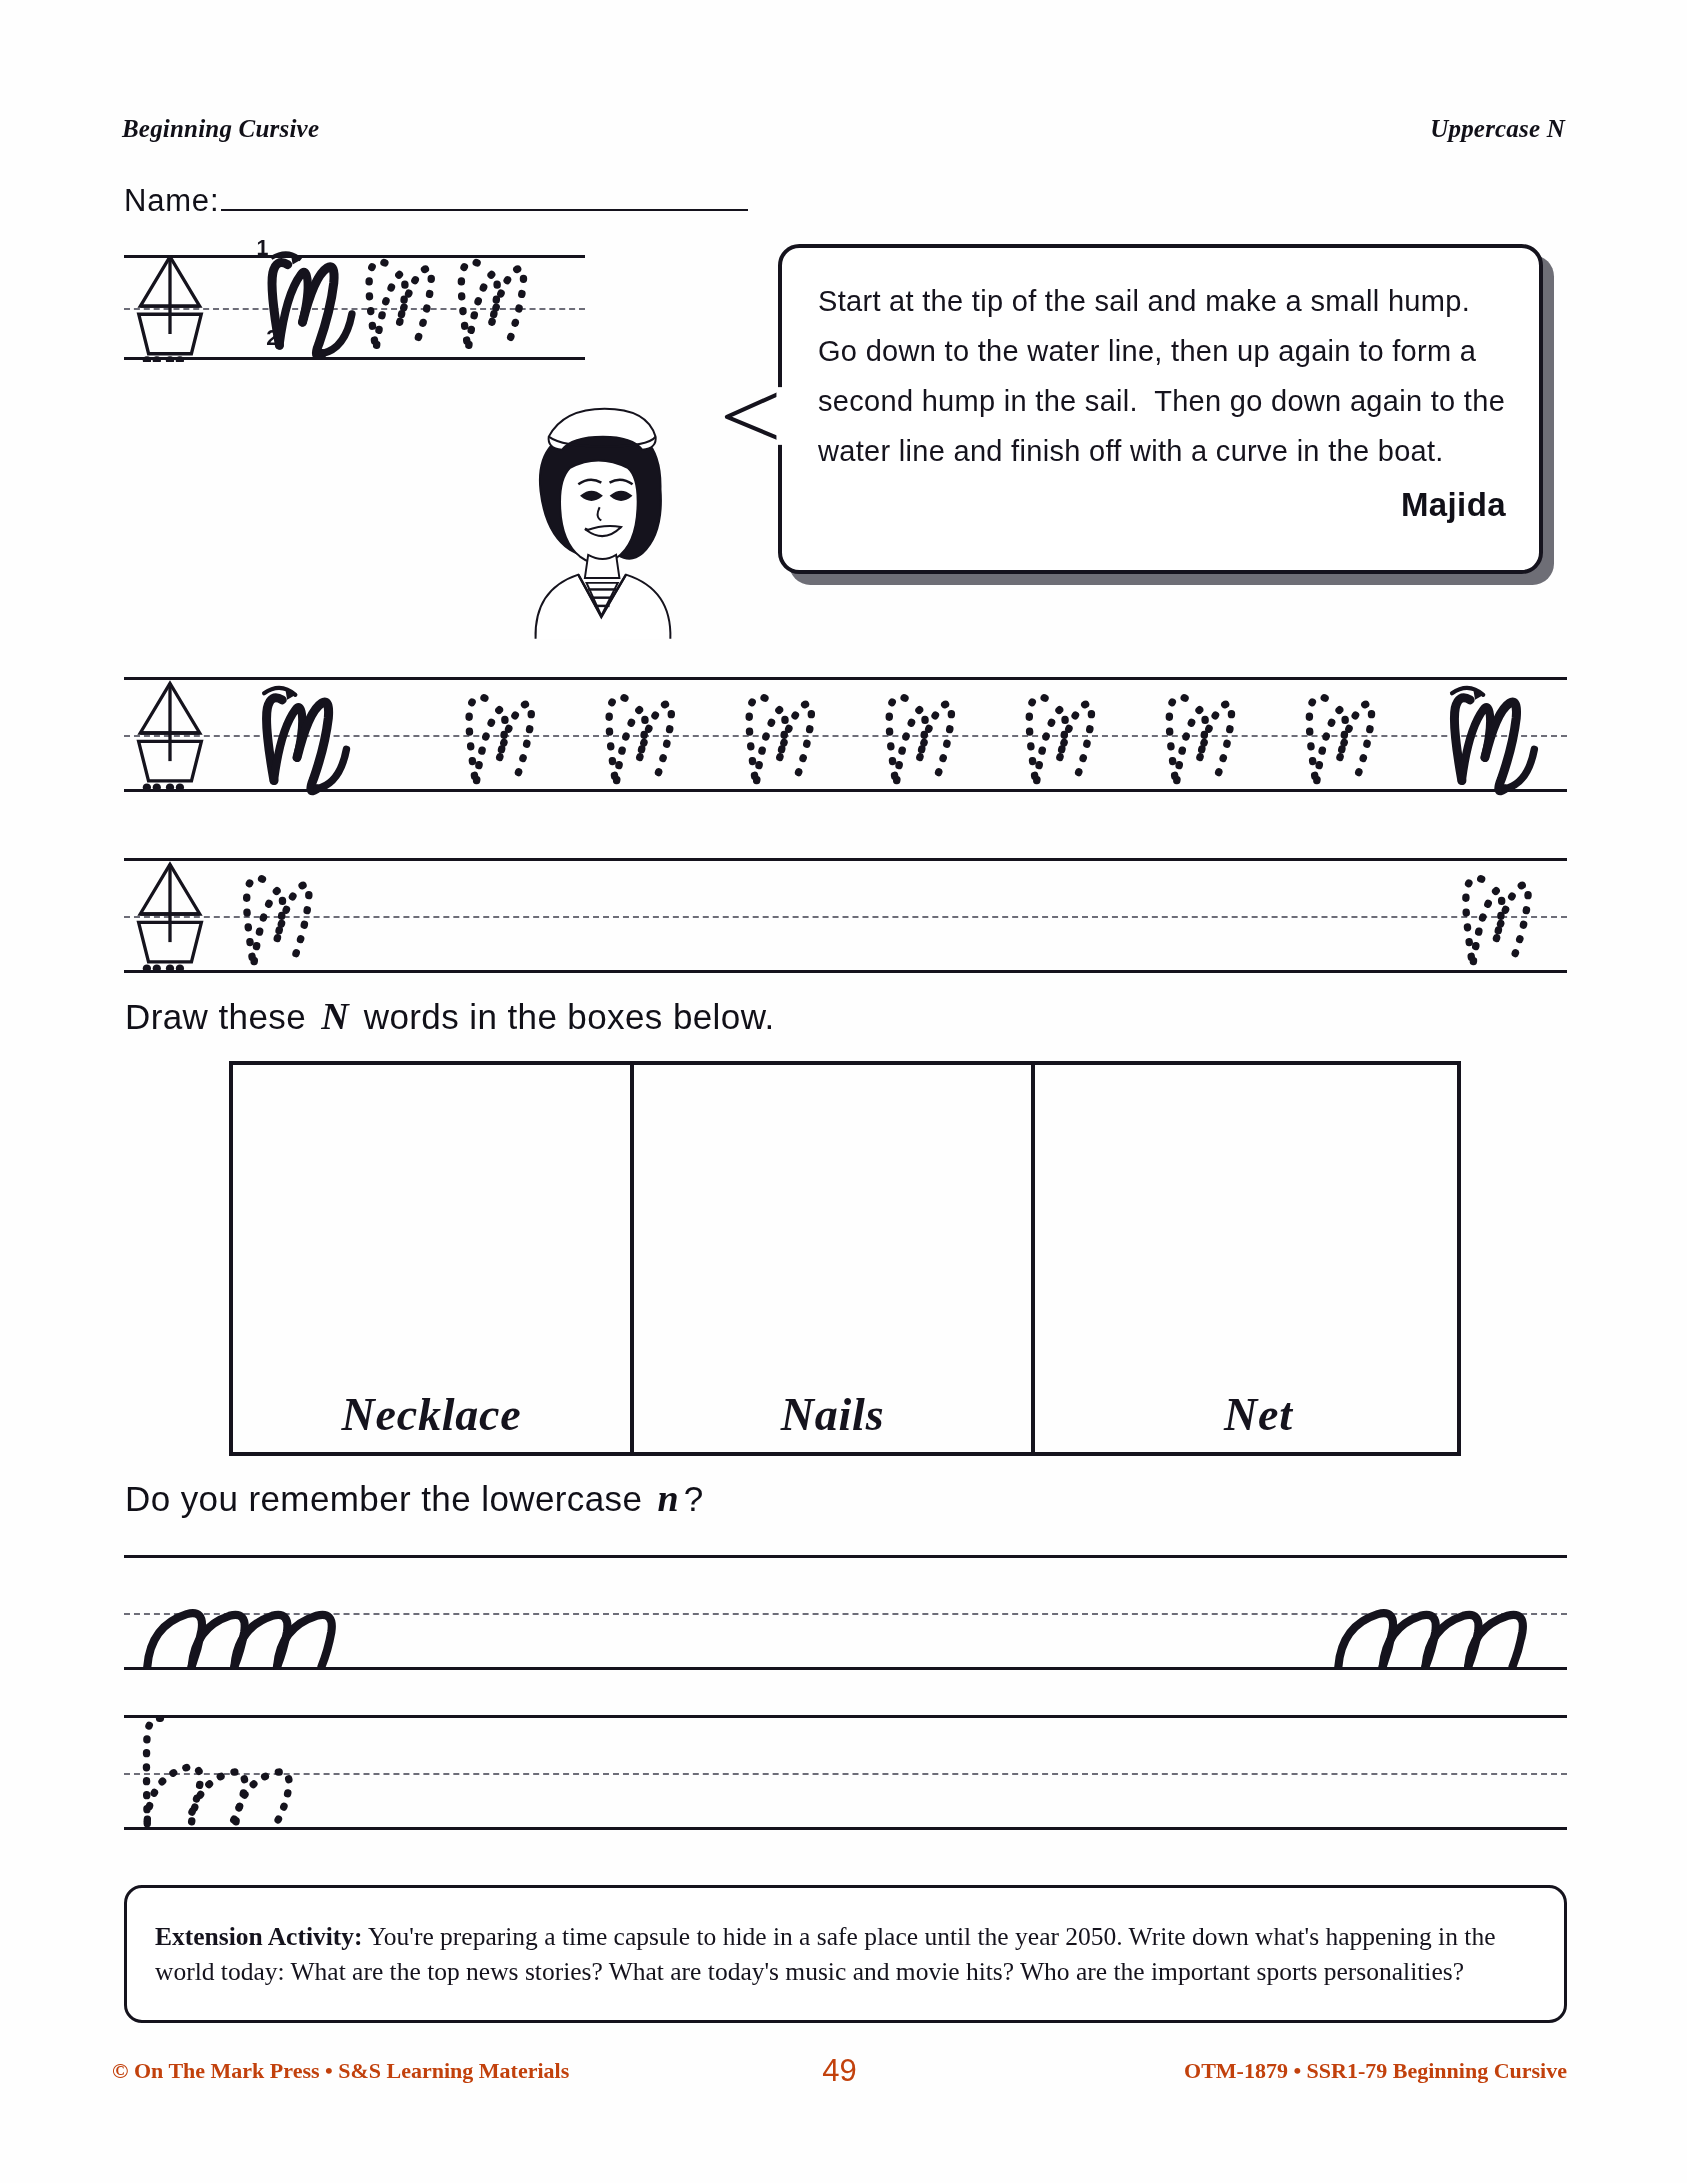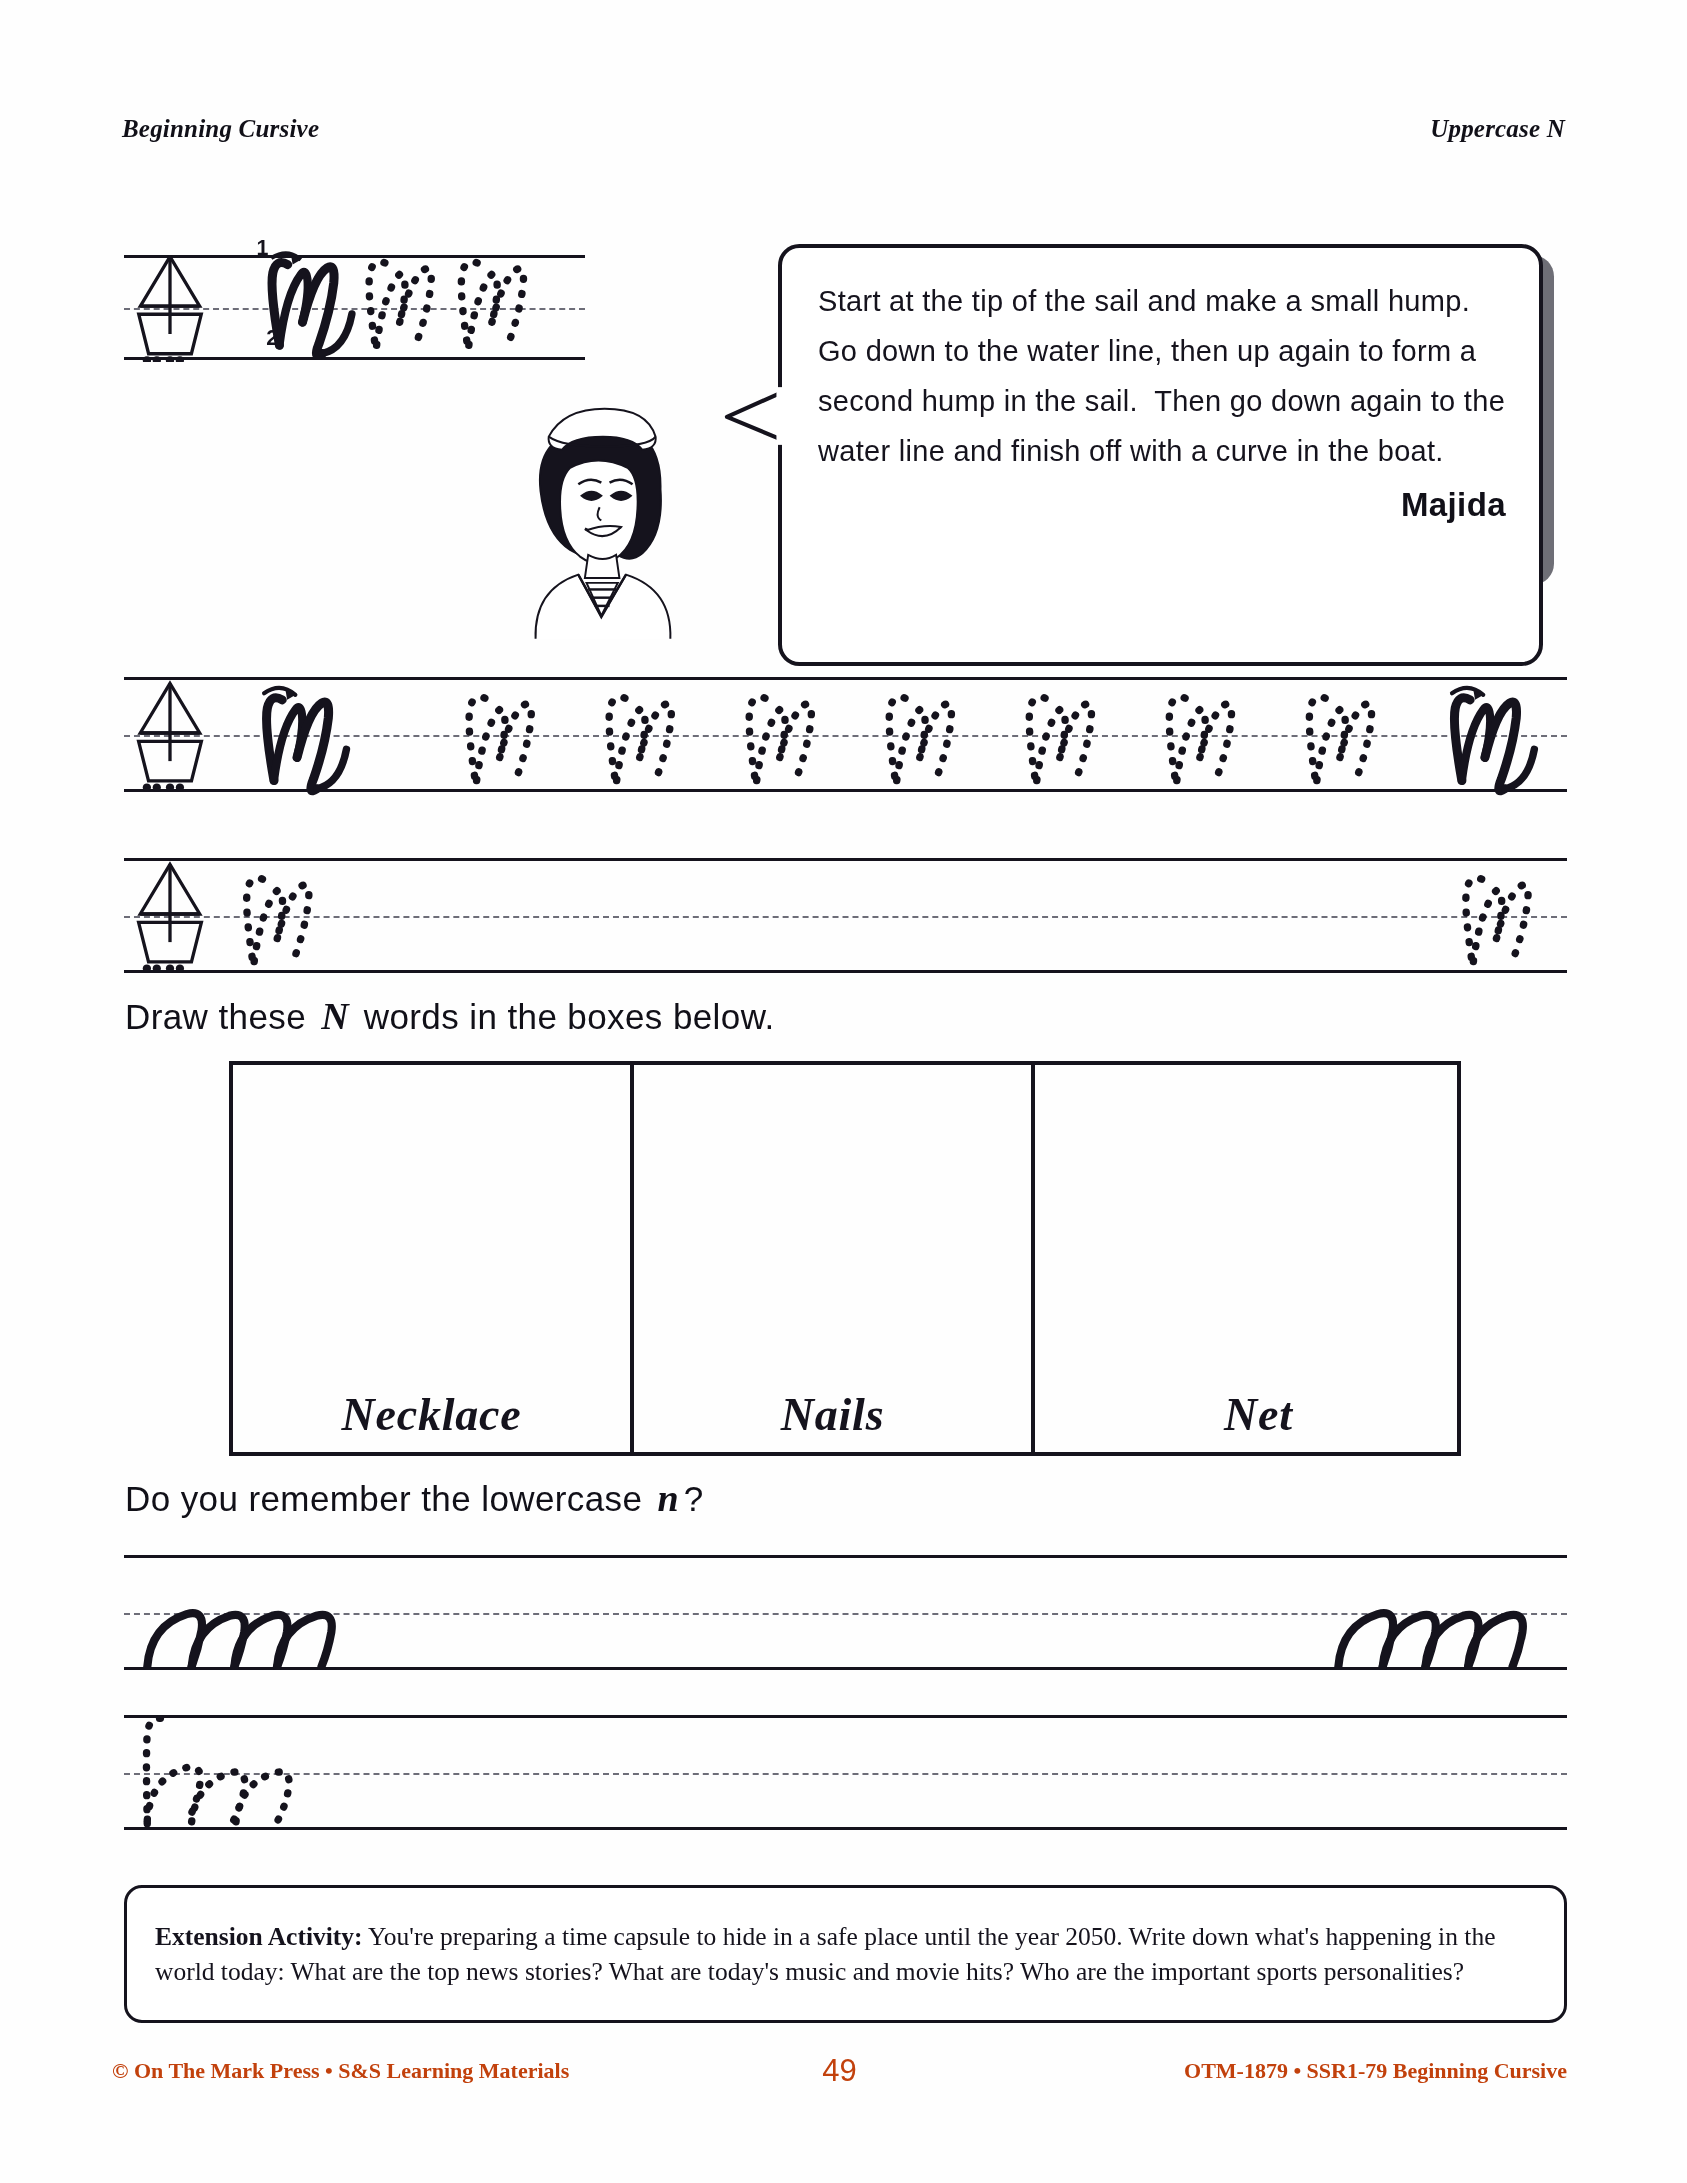--- a/index.html
+++ b/index.html
@@ -124,21 +124,21 @@
     width: 765px;
     height: 330px;
     background: #6e6e76;
     border-radius: 21.4px;
   }
   .bubble {
     position: absolute;
     left: 778px;
     top: 244px;
     width: 765px;
-    height: 422px;
+    height: 330px;
     background: #ffffff;
     border: 4.1px solid #15131d;
     border-radius: 21.4px;
     box-sizing: border-box;
     padding: 28px 33px 21px 36px;
   }
   .bubble p {
     margin: 0;
     font-family: "Liberation Sans", sans-serif;
     font-weight: 300;
@@ -252,20 +252,24 @@
 </head>
 <body>
 
 <div class="page">
 
   <div class="hdr">
     <div class="hdr-left">Beginning Cursive</div>
     <div class="hdr-right">Uppercase N</div>
   </div>
 
+  <div class="name-row">
+    <span>Name:</span>
+    <span class="name-rule"></span>
+  </div>
 
   <div class="ruled" style="left:124px; top:255px; width:461px; height:105px;">
     <div class="topline"></div>
     <div class="midline"></div>
     <div class="baseline"></div>
 
     <svg class="boat" viewBox="0 0 92 130">
       <path d="M46 2 L10 62 L82 62 Z" fill="none" stroke="#15131d" stroke-width="4"></path>
       <line x1="46" y1="2" x2="46" y2="96" stroke="#15131d" stroke-width="4"></line>
       <line x1="10" y1="62" x2="82" y2="62" stroke="#15131d" stroke-width="4"></line>

